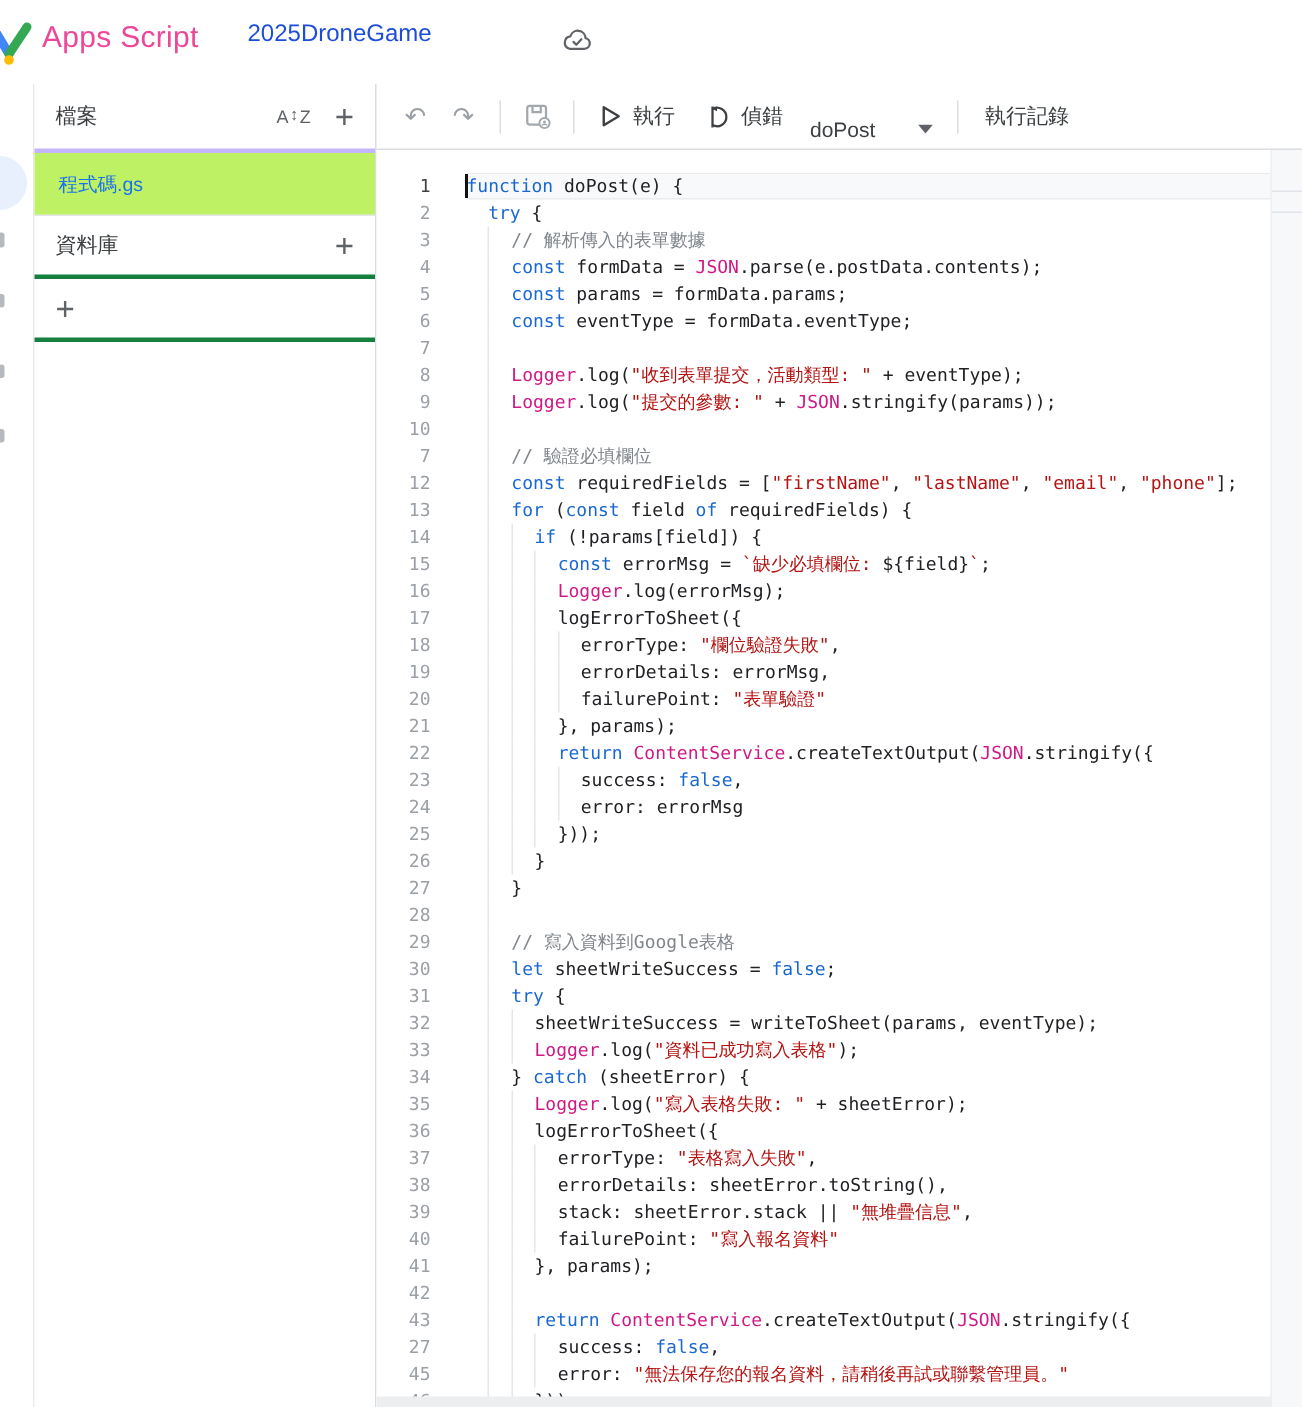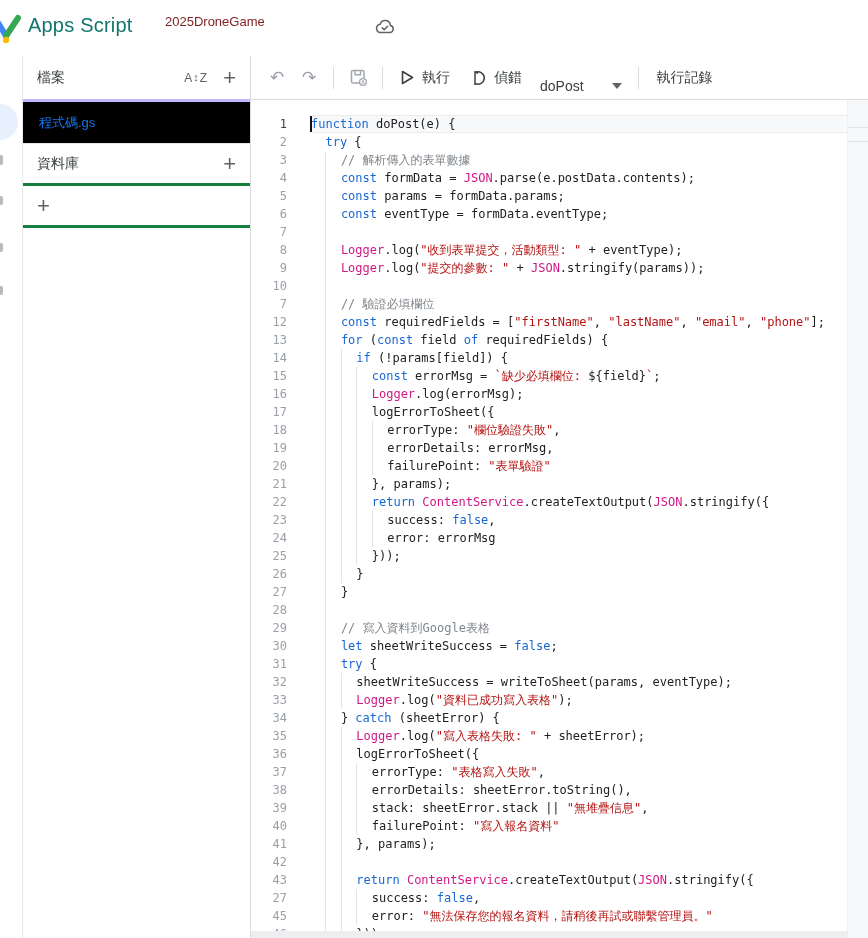--- a/index.html
+++ b/index.html
@@ -2,37 +2,37 @@
 <html><head>
 <meta charset="utf-8">
 <style>
   html,body{margin:0;padding:0;background:#fff;}
   body{font-family:"Liberation Sans",sans-serif;}
   .app{position:relative;width:868px;height:938px;background:#fff;overflow:hidden;}
 
   
   .topbar{position:absolute;top:0;left:0;width:100%;height:56px;background:#fff;}
   .logo{position:absolute;left:-14px;top:10px;width:40px;height:36px;}
-  .prod{position:absolute;left:28px;top:14px;font-size:20px;color:#0f766e;letter-spacing:.2px;}
-  .ptitle{position:absolute;left:165px;top:14px;font-size:13px;color:#7f1d1d;}
+  .prod{position:absolute;left:28px;top:14px;font-size:20px;color:#ec4899;letter-spacing:.2px;}
+  .ptitle{position:absolute;left:165px;top:14px;font-size:16px;color:#1d4ed8;}
   .cloud{position:absolute;left:374px;top:17px;width:22px;height:20px;}
 
   
   .rail{position:absolute;left:0;top:56px;width:22px;bottom:0;background:#fff;border-right:1px solid #e6e8ea;}
   .rail-circle{position:absolute;left:-18px;top:48px;width:36px;height:36px;border-radius:50%;background:#e8f0fe;}
   .frag{position:absolute;left:0;width:3px;border-radius:0 2px 2px 0;background:#b6babf;}
 
   
   .sidebar{position:absolute;left:23px;top:56px;width:227px;bottom:0;background:#fff;border-right:1px solid #dadce0;}
   .side-head{height:43px;display:flex;align-items:center;padding:0 14px;border-bottom:3px solid #c4b5fd;color:#3c4043;font-size:14px;font-weight:500;}
   .side-head .lbl{flex:1;}
   .az{display:flex;color:#5f6368;font-size:12px;font-weight:500;margin-right:16px;cursor:pointer;letter-spacing:0;}
   .az .updown{font-size:11px;margin:0 1px;}
   .plus{font-size:22px;font-weight:300;color:#5f6368;line-height:20px;cursor:pointer;}
-  .file-item{height:41px;display:flex;align-items:center;padding:0 16px;font-size:13px;color:#1a73e8;background:#000000;border-bottom:1px solid #e4e7ea;cursor:pointer;}
+  .file-item{height:41px;display:flex;align-items:center;padding:0 16px;font-size:13px;color:#1a73e8;background:#bef264;border-bottom:1px solid #e4e7ea;cursor:pointer;}
   .side-row{height:39px;display:flex;align-items:center;padding:0 14px;font-size:14px;color:#3c4043;font-weight:500;border-bottom:3px solid #15803d;cursor:pointer;}
   .side-row .lbl{flex:1;}
 
   
   .edcol{position:absolute;left:251px;top:56px;right:0;bottom:0;}
   .toolbar{height:43px;border-bottom:1px solid #dadce0;display:flex;align-items:center;padding:0 10px;font-size:14px;color:#3c4043;}
   .icon-btn{width:32px;height:32px;display:flex;align-items:center;justify-content:center;border-radius:50%;cursor:pointer;}
   .ur{font-size:17px;color:#9aa0a6;line-height:1;}
   .sep{width:1px;height:22px;background:#dadce0;margin:0 8px;}
   .tb-btn{display:flex;align-items:center;gap:8px;padding:6px 10px;border-radius:4px;cursor:pointer;white-space:nowrap;}

